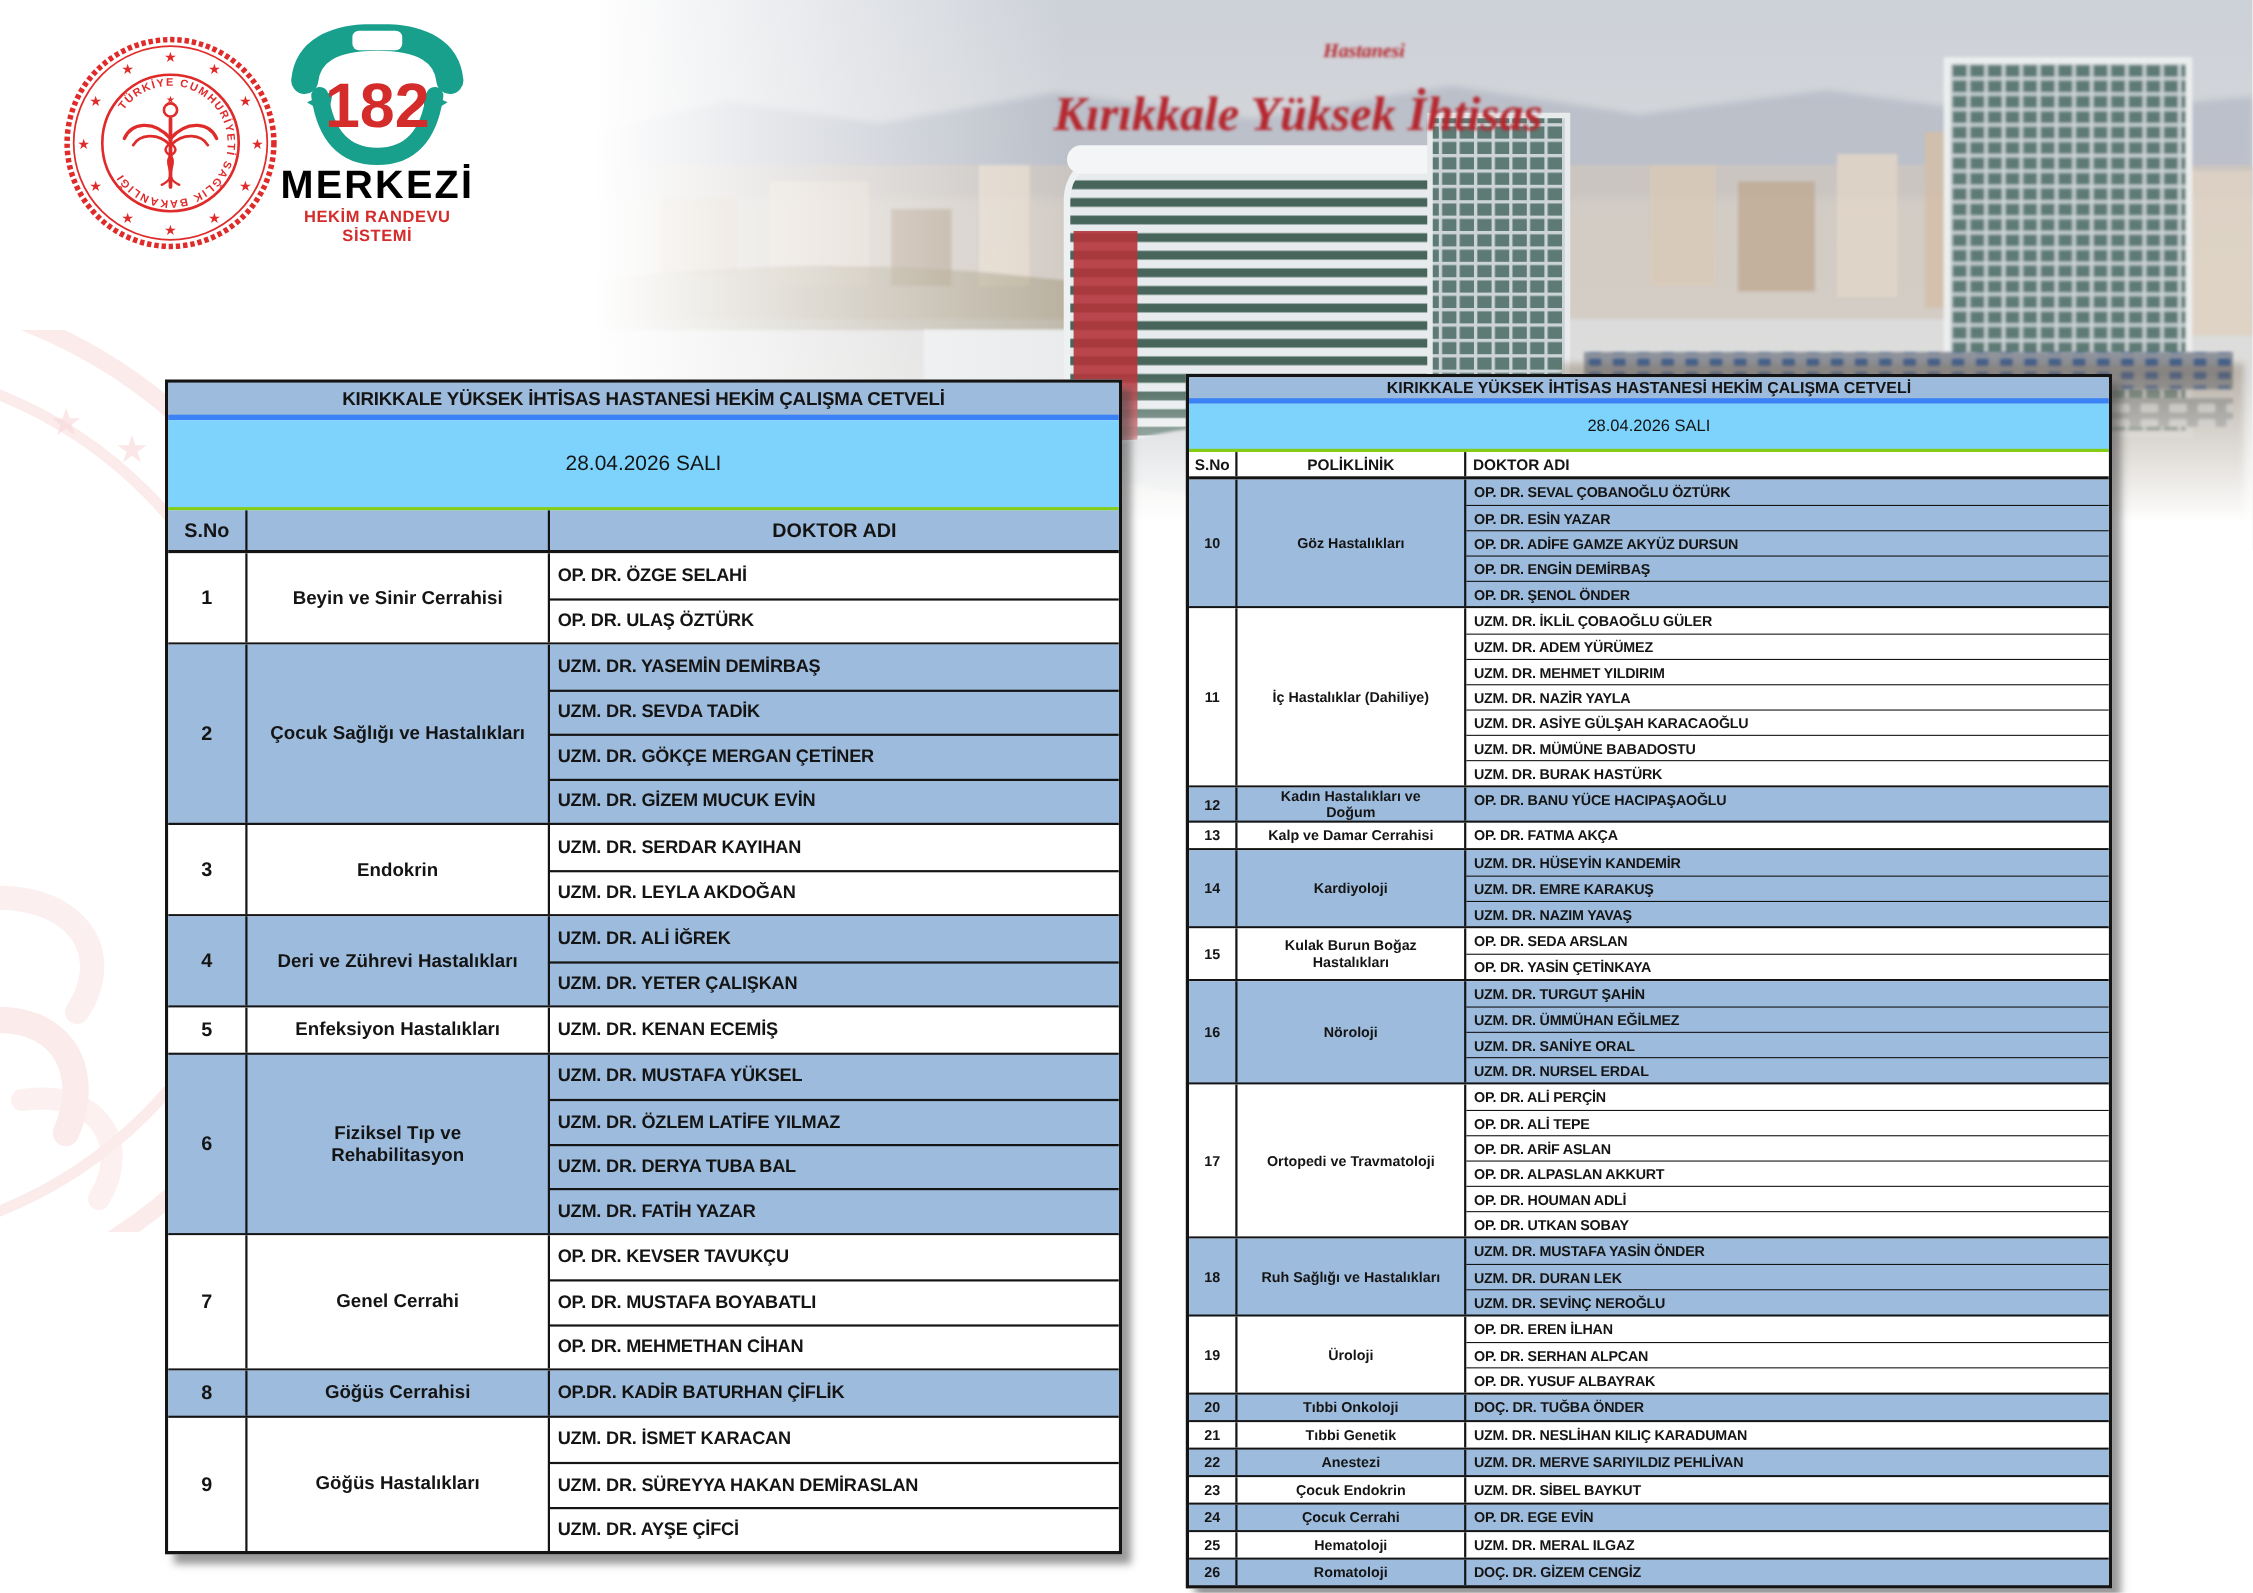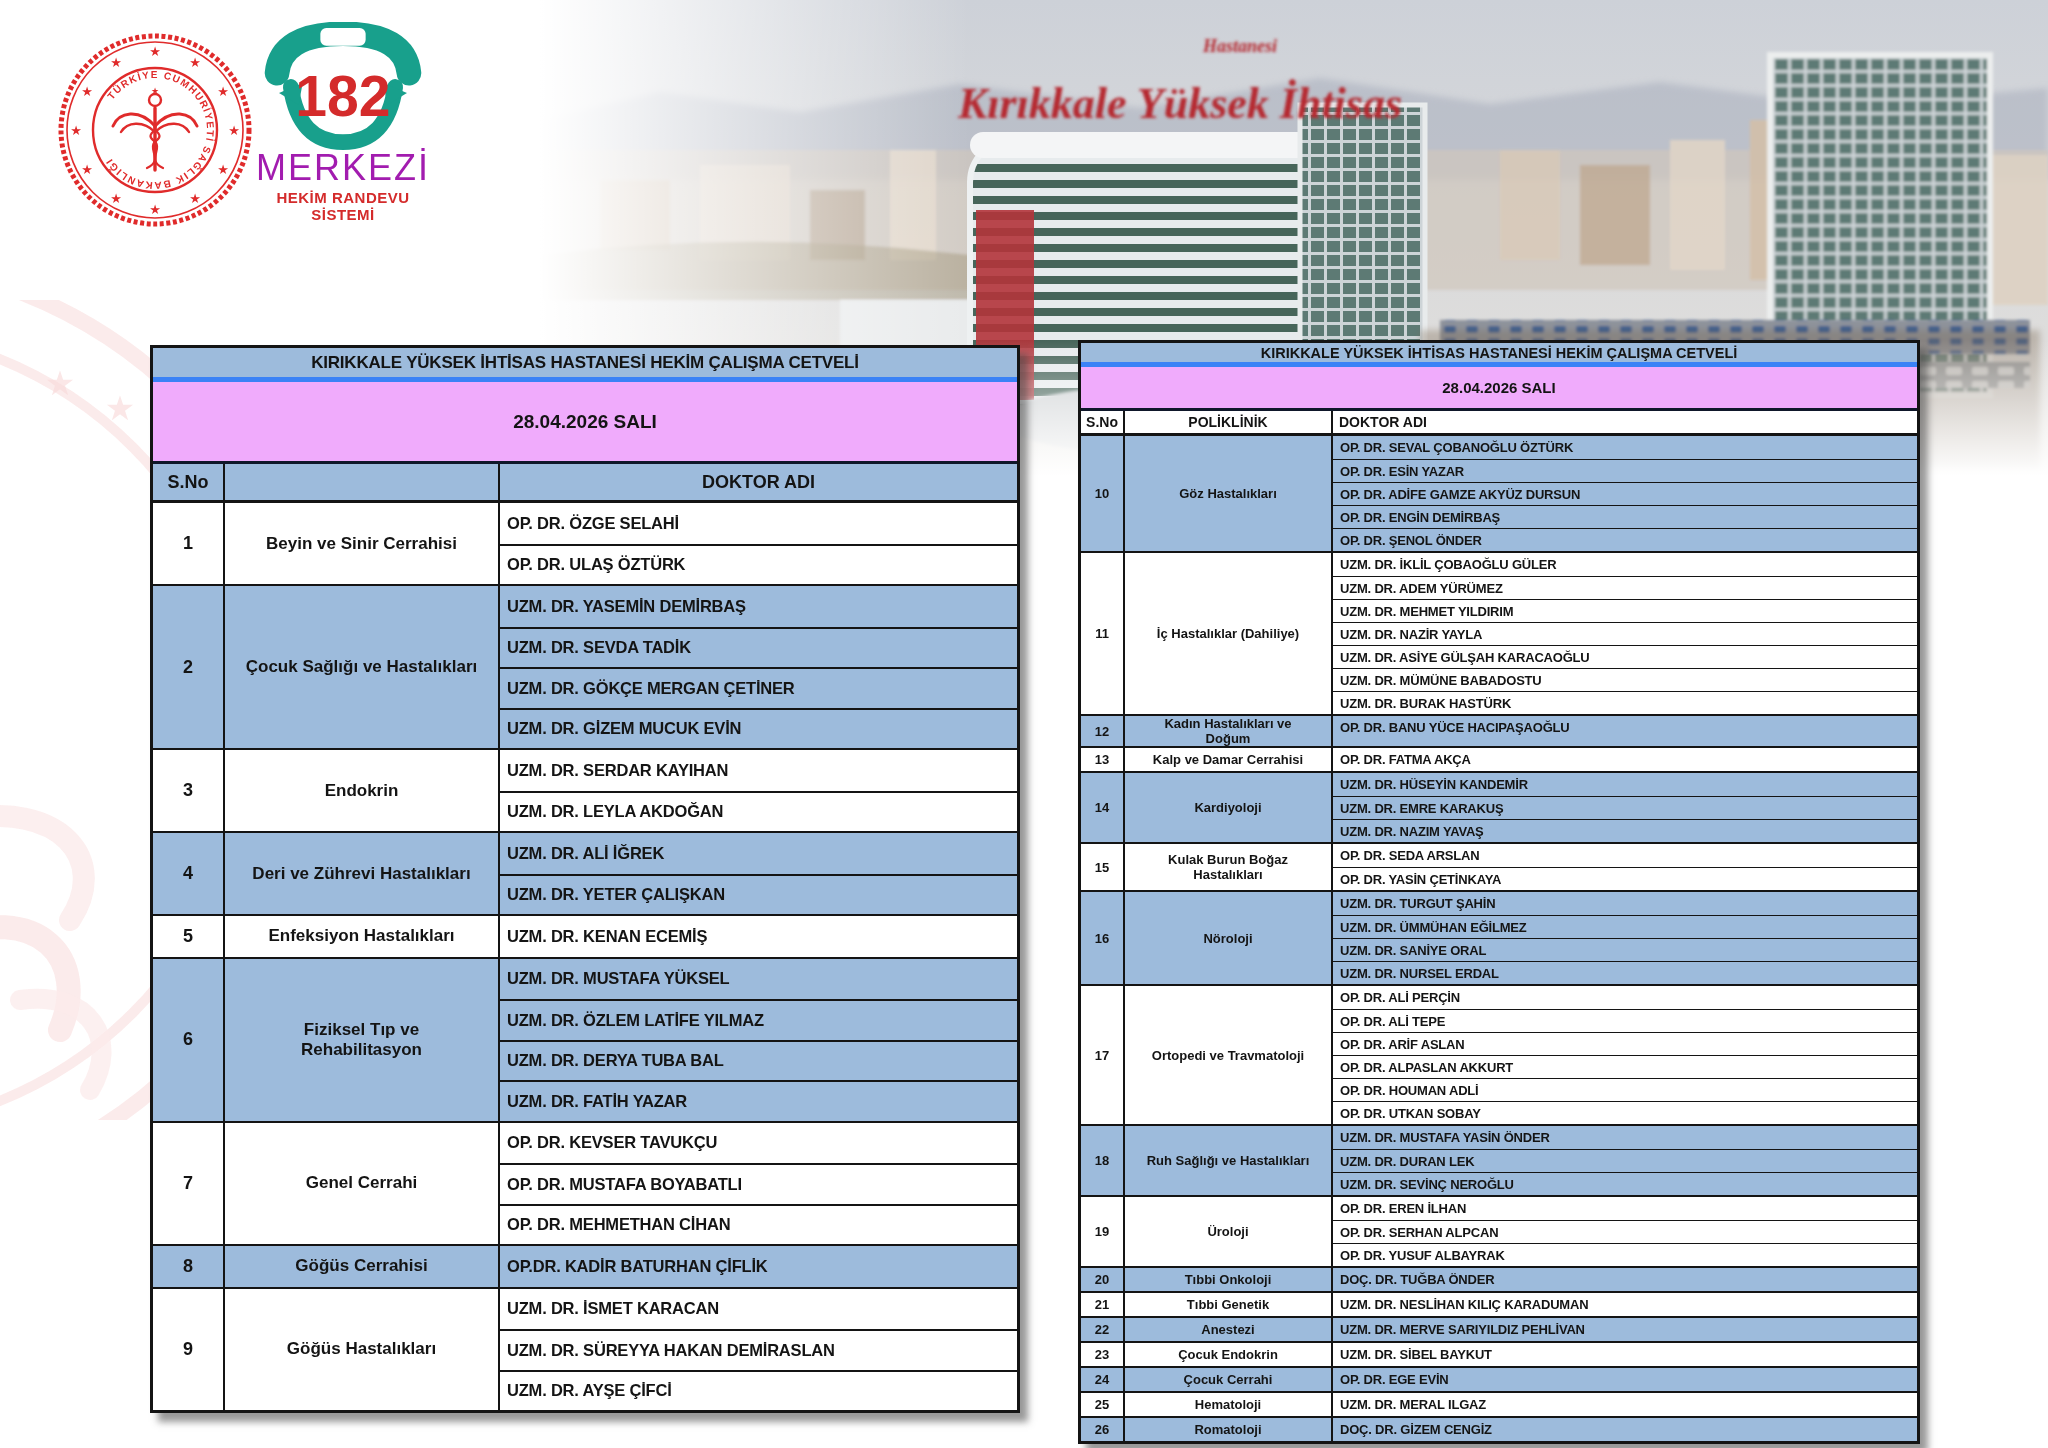--- a/index.html
+++ b/index.html
@@ -10,31 +10,31 @@
   
   .banner { position:absolute; left:540px; top:0; width:1508px; height:500px; }
 
   
   .watermark { position:absolute; left:0; top:300px; width:300px; height:820px; opacity:.55; pointer-events:none; }
 
   
   .moh-seal { position:absolute; left:55px; top:30px; width:200px; height:200px; }
   .mhrs { position:absolute; left:248px; top:22px; width:190px; height:215px; text-align:center; }
   .mhrs svg { width:170px; height:128px; display:block; margin:0 auto; }
-  .mhrs-word { color:#a21caf; font-weight:normal; font-size:36px; letter-spacing:2px; line-height:1.0; }
+  .mhrs-word { color:#000000; font-weight:bold; font-size:36px; letter-spacing:2px; line-height:1.0; }
   .mhrs-sub  { color:#d42b2b; font-weight:bold; font-size:15px; letter-spacing:.5px; margin-top:3px; }
 
   
   .stable { position:absolute; background:#fff; border:3px solid #141414;
             box-shadow:8px 9px 7px rgba(70,70,70,.55); color:#141414; }
   .stable .title { background:var(--blue); border-bottom:5px solid #3b82f6;
                    display:flex; align-items:center; justify-content:center;
                    font-weight:bold; }
-  .stable .daterow { background:#f0abfc; border-bottom:3px solid #0f172a;
-                     display:flex; align-items:center; justify-content:center; font-weight:bold; }
+  .stable .daterow { background:#7dd3fc; border-bottom:3px solid #84cc16;
+                     display:flex; align-items:center; justify-content:center; font-weight:normal; }
   .stable .hrow { display:flex; border-bottom:3px solid #141414; font-weight:bold; }
   .stable .hrow > div { display:flex; align-items:center; }
   .trow { display:flex; border-bottom:2px solid #141414; }
   .trow:last-child { border-bottom:none; }
   .c-sno  { display:flex; align-items:center; justify-content:center; font-weight:bold;
             border-right:2px solid #141414; }
   .c-dept { display:flex; align-items:center; justify-content:center; text-align:center;
             font-weight:bold; border-right:2px solid #141414; padding:0 20px; }
   .docs { flex:1; display:flex; flex-direction:column; }
   .doc  { display:flex; align-items:center; padding-left:7px; border-top:var(--sep) solid #141414;

